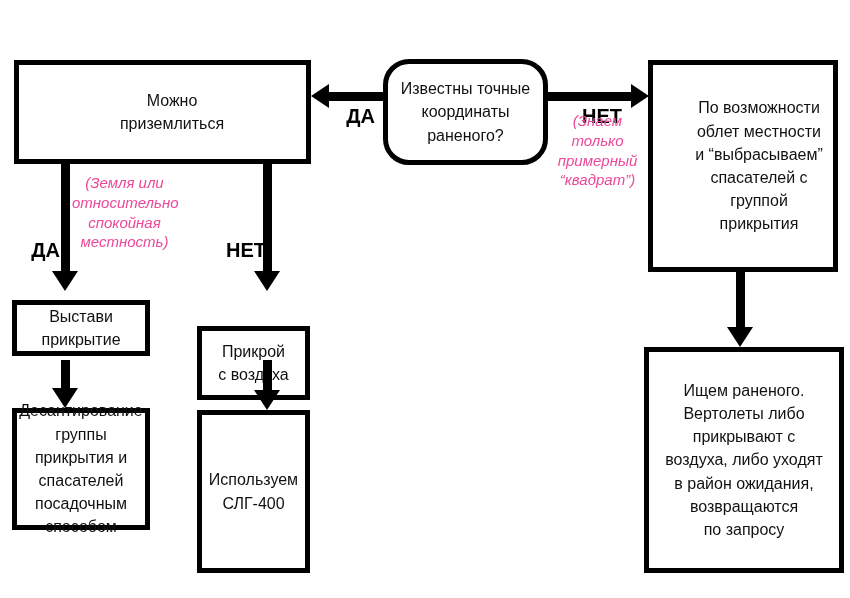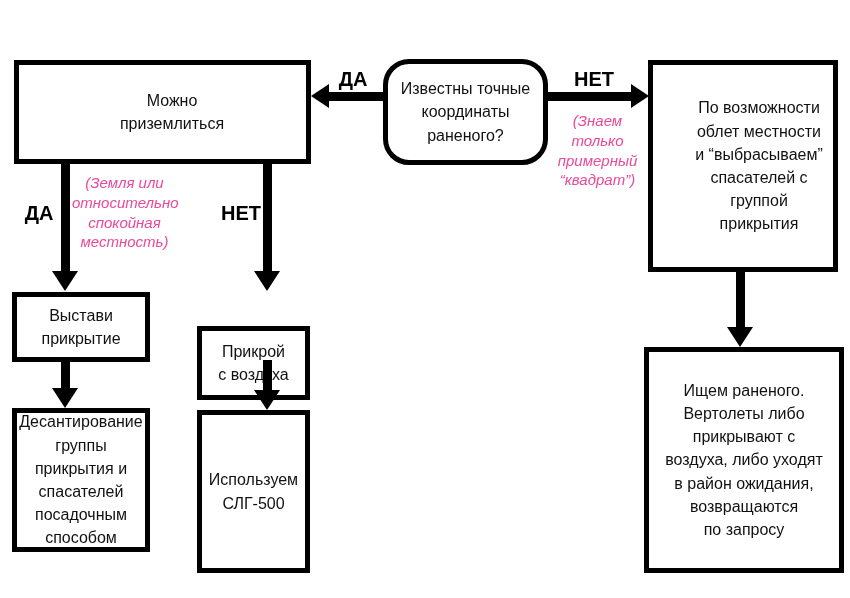--- a/index.html
+++ b/index.html
@@ -39,22 +39,23 @@
     width: 0;
     height: 0;
   }
   .arr.left  { border-top: 12px solid transparent; border-bottom: 12px solid transparent; border-right: 18px solid #000; }
   .arr.right { border-top: 12px solid transparent; border-bottom: 12px solid transparent; border-left: 18px solid #000; }
   .arr.down  { border-left: 13px solid transparent; border-right: 13px solid transparent; border-top: 20px solid #000; }
   .lbl {
     position: absolute;
     font-weight: bold;
     font-size: 20px;
-    text-align: center;
+    text-align: right;
     color: #000000;
+    margin-top: 37px;
   }
   .note {
     position: absolute;
     font-style: italic;
     font-size: 15px;
     line-height: 1.32;
     text-align: center;
     white-space: pre-line;
     color: #ec4899;
   }
@@ -70,35 +71,35 @@
   <div class="node" style="left:383px; top:59px;  width:165px; height:106px;border-radius:26px;">Известны точные
 координаты
 раненого?</div>
 
   <div class="node" style="left:648px; top:60px;  width:190px; height:212px;padding-left:32px;">По возможности
 облет местности
 и “выбрасываем”
 спасателей с группой
 прикрытия</div>
 
-  <div class="node" style="left:12px;  top:292px; width:138px; height:70px;">Выстави
+  <div class="node" style="left:12px;  top:300px; width:138px; height:56px;">Выстави
 прикрытие</div>
 
   <div class="node" style="left:197px; top:290px; width:113px; height:74px;margin-top:36px;">Прикрой
 с воздуха</div>
 
-  <div class="node" style="left:12px;  top:408px; width:138px; height:144px;">Десантирование
+  <div class="node" style="left:12px;  top:408px; width:138px; height:122px;">Десантирование
 группы
 прикрытия и
 спасателей
 посадочным
 способом</div>
 
   <div class="node" style="left:197px; top:410px; width:113px; height:163px;">Используем
-СЛГ-500</div>
+СЛГ-400</div>
 
   <div class="node" style="left:644px; top:347px; width:200px; height:226px;text-align:center;">Ищем раненого.
 Вертолеты либо
 прикрывают с
 воздуха, либо уходят
 в район ожидания,
 возвращаются
 по запросу</div>
 
   <div class="hline" style="left:329px; top:92px; width:54px; height:9px;"></div>

